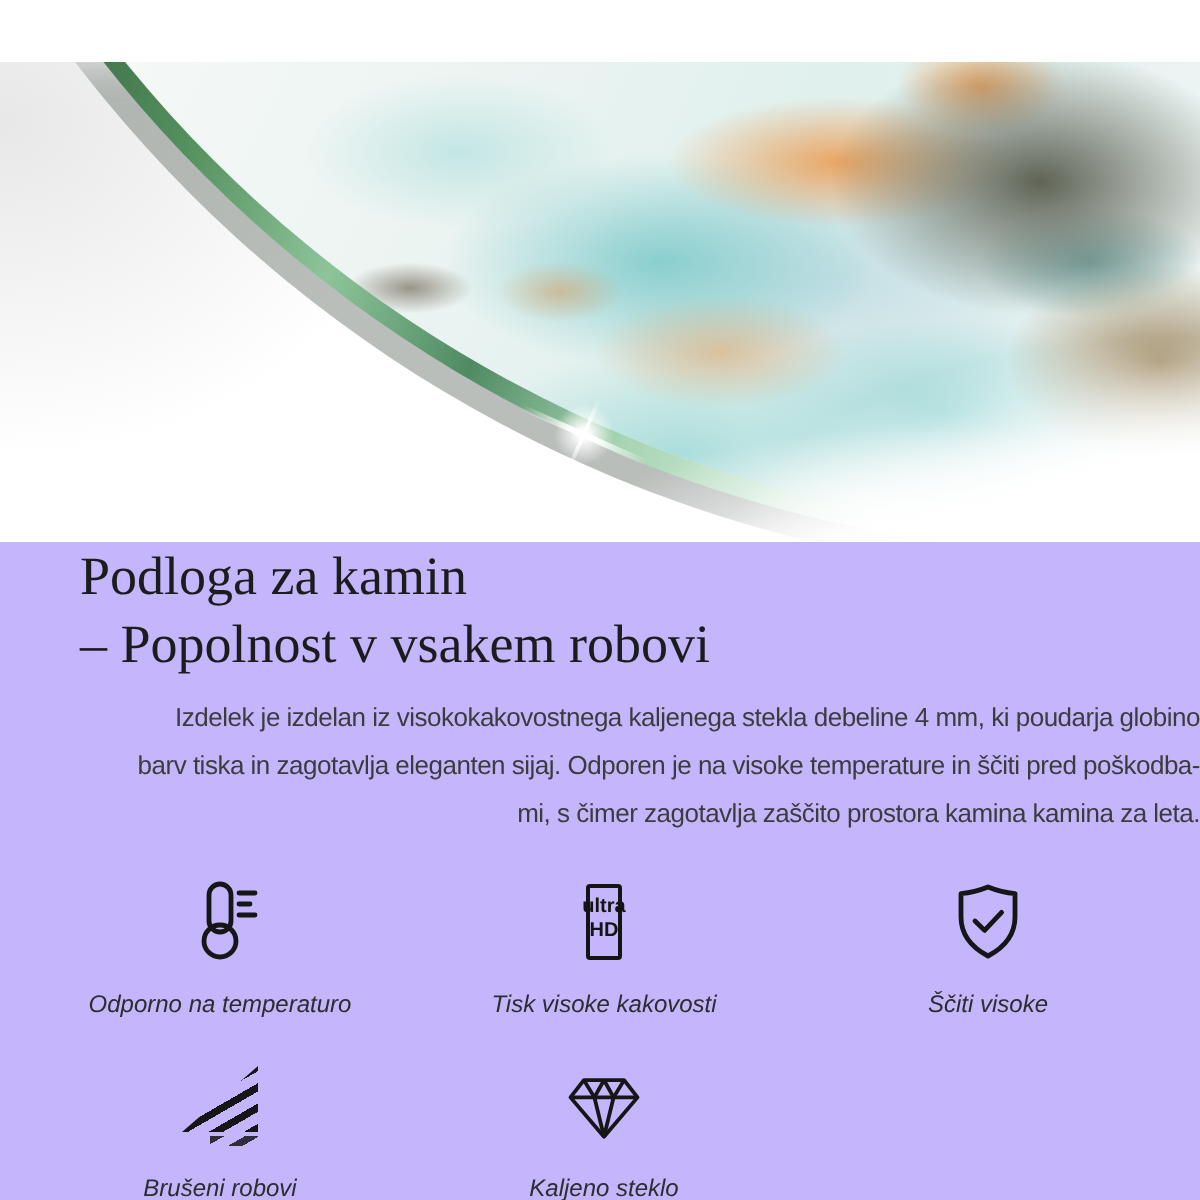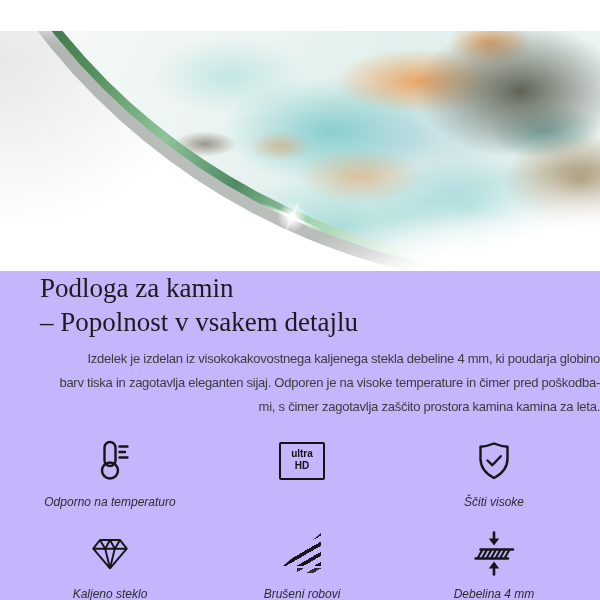--- a/index.html
+++ b/index.html
@@ -101,21 +101,21 @@
     margin: 18px 0 0 14px;
   }
   .feature { display: flex; flex-direction: column; align-items: center; }
   .icon-box { height: 48px; display: flex; align-items: center; justify-content: center; color: #161616; }
   .feature-label { margin-top: 10px; font-size: 12px; color: #2d2d2d; font-style: italic; }
 
   svg.fi { display: block; }
 
   
   .hd-box {
-    width: 46px; height: 38px;
+    width: 18px; height: 38px;
     border: 2.5px solid #141414; border-radius: 2px;
     display: flex; flex-direction: column; align-items: center; justify-content: center;
     color: #141414;
   }
   .hd-top { font-size: 10px; font-weight: 700; line-height: 10px; }
   .hd-bottom { font-size: 10px; font-weight: 800; line-height: 14px; }
 
   
   .bevel-wrap { display: flex; flex-direction: column; }
   .bevel-tri {
@@ -137,26 +137,26 @@
   <div class="hero">
     <div class="glass-shadow"></div>
     <div class="glass-edge"></div>
     <div class="glass-surface"></div>
     <div class="hero-fade"></div>
     <div class="sparkle"></div>
   </div>
 
   <h1 class="title">
     <span>Podloga za kamin</span><br>
-    <span>– Popolnost v vsakem detajlu</span>
+    <span>– Popolnost v vsakem robovi</span>
   </h1>
 
   <div class="desc">
     <div class="desc-line">Izdelek je izdelan iz visokokakovostnega kaljenega stekla debeline 4 mm, ki poudarja globino</div>
-    <div class="desc-line">barv tiska in zagotavlja eleganten sijaj. Odporen je na visoke temperature in čimer pred poškodba-</div>
+    <div class="desc-line">barv tiska in zagotavlja eleganten sijaj. Odporen je na visoke temperature in ščiti pred poškodba-</div>
     <div class="desc-line">mi, s čimer zagotavlja zaščito prostora kamina kamina za leta.</div>
   </div>
 
   <div class="features">
 
     <div class="feature">
       <div class="icon-box">
         <svg class="fi" width="48" height="48" viewBox="0 0 48 48" fill="none" stroke="#161616" stroke-width="2.4" stroke-linecap="round">
           <rect x="18.5" y="5" width="11" height="24" rx="5.5"></rect>
           <circle cx="24" cy="33.5" r="8"></circle>
@@ -166,71 +166,50 @@
       <div class="feature-label">Odporno na temperaturo</div>
     </div>
 
     <div class="feature">
       <div class="icon-box">
         <div class="hd-box">
           <span class="hd-top">ultra</span>
           <span class="hd-bottom">HD</span>
         </div>
       </div>
+      <div class="feature-label">Tisk visoke kakovosti</div>
     </div>
 
     <div class="feature">
       <div class="icon-box">
         <svg class="fi" width="48" height="48" viewBox="0 0 48 48" fill="none" stroke="#161616" stroke-width="2.4" stroke-linecap="round" stroke-linejoin="round">
           <path d="M24 6.5 C28.5 8.3 33 9.4 37.5 9.8 V21.5 C37.5 30.5 32.2 36.7 24 41 C15.8 36.7 10.5 30.5 10.5 21.5 V9.8 C15 9.4 19.5 8.3 24 6.5 Z"></path>
           <path d="M17.5 23.5 L22.3 28.2 L30.8 19.2"></path>
         </svg>
       </div>
       <div class="feature-label">Ščiti visoke</div>
+    </div>
+
+    <div class="feature">
+      <div class="icon-box">
+        <div class="bevel-wrap">
+          <div class="bevel-tri"></div>
+          <div class="bevel-dash"></div>
+        </div>
+      </div>
+      <div class="feature-label">Brušeni robovi</div>
     </div>
 
     <div class="feature">
       <div class="icon-box">
         <svg class="fi" width="46" height="46" viewBox="0 0 48 48" fill="none" stroke="#161616" stroke-width="2" stroke-linejoin="round">
           <path d="M13.5 10.5 H34.5 L41.5 19.5 L24 40 L6.5 19.5 Z"></path>
           <path d="M6.5 19.5 H41.5"></path>
           <path d="M13.5 10.5 L19 19.5 M24 10.5 L19 19.5 M24 10.5 L29 19.5 M34.5 10.5 L29 19.5"></path>
           <path d="M19 19.5 L24 40 M29 19.5 L24 40"></path>
         </svg>
       </div>
       <div class="feature-label">Kaljeno steklo</div>
     </div>
 
-    <div class="feature">
-      <div class="icon-box">
-        <div class="bevel-wrap">
-          <div class="bevel-tri"></div>
-          <div class="bevel-dash"></div>
-        </div>
-      </div>
-      <div class="feature-label">Brušeni robovi</div>
-    </div>
-
-    <div class="feature">
-      <div class="icon-box">
-        <svg class="fi" width="44" height="46" viewBox="0 0 44 46" fill="none" stroke="#161616" stroke-linecap="round">
-          <path d="M22 2.5 V9" stroke-width="2.6"></path>
-          <path d="M16.8 8.5 L22 15.5 L27.2 8.5 Z" fill="#161616" stroke="none"></path>
-          <path d="M8.5 19.5 H41" stroke-width="2.4"></path>
-          <path d="M3.5 28.5 H36" stroke-width="2.4"></path>
-          <g stroke-width="2.2">
-            <path d="M6 27.5 L10 20.5"></path>
-            <path d="M10.5 27.5 L14.5 20.5"></path>
-            <path d="M15 27.5 L19 20.5"></path>
-            <path d="M19.5 27.5 L23.5 20.5"></path>
-            <path d="M24 27.5 L28 20.5"></path>
-            <path d="M28.5 27.5 L32.5 20.5"></path>
-            <path d="M33 27.5 L37 20.5"></path>
-          </g>
-          <path d="M22 44.5 V38" stroke-width="2.6"></path>
-          <path d="M16.8 38.5 L22 31.5 L27.2 38.5 Z" fill="#161616" stroke="none"></path>
-        </svg>
-      </div>
-      <div class="feature-label">Debelina 4 mm</div>
-    </div>
 
   </div>
 </div>
 
 </body></html>

